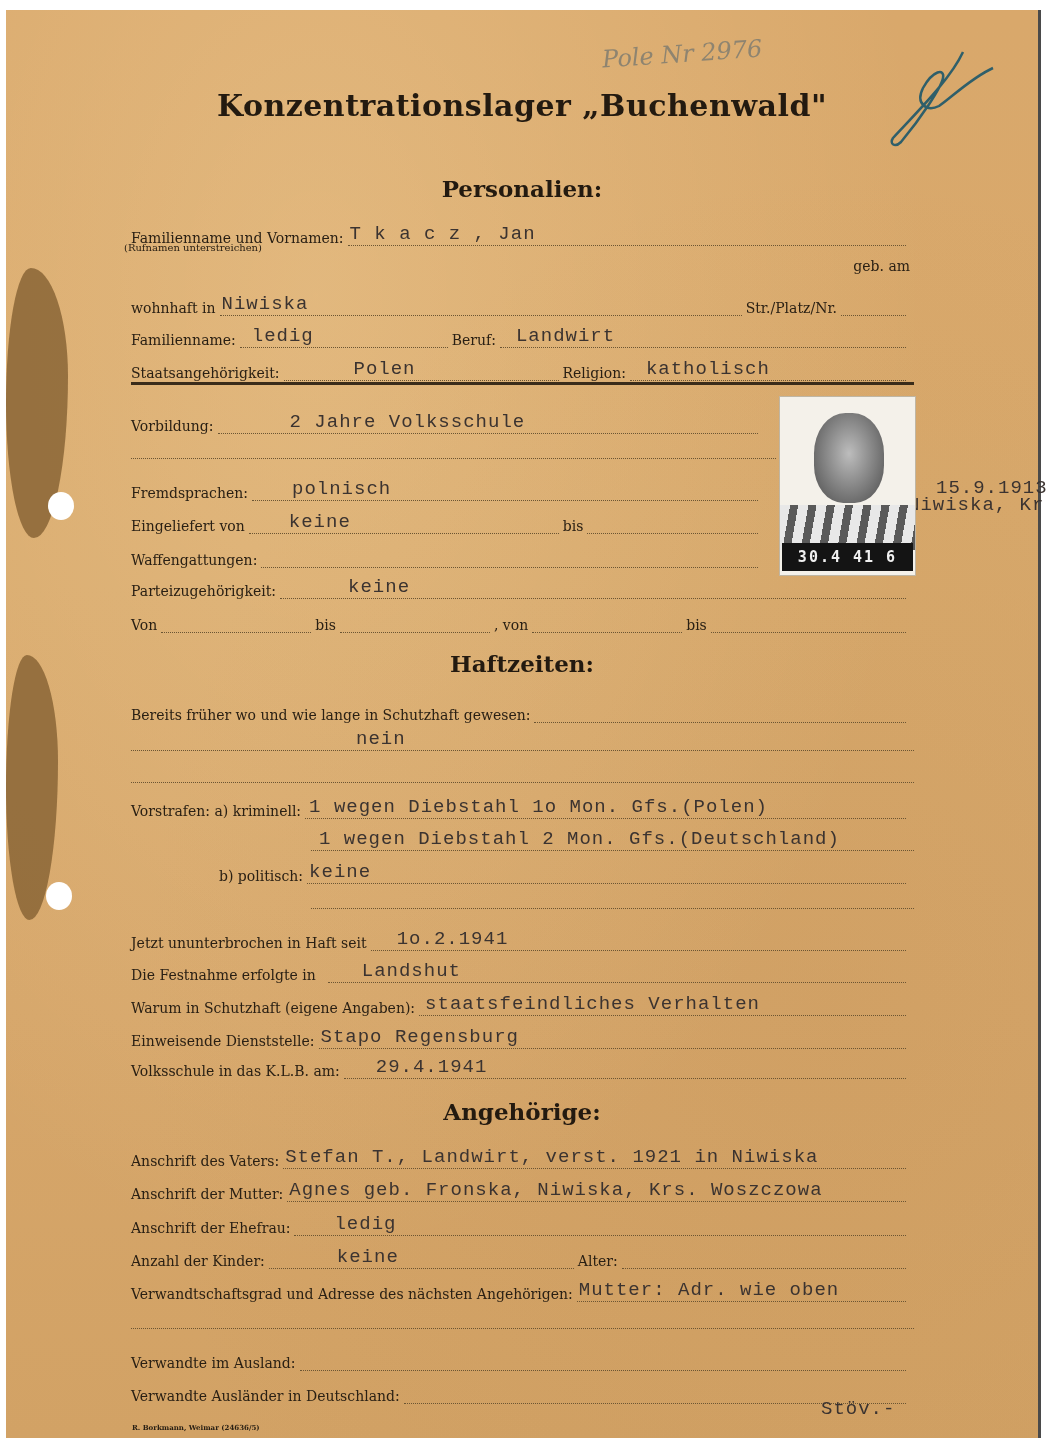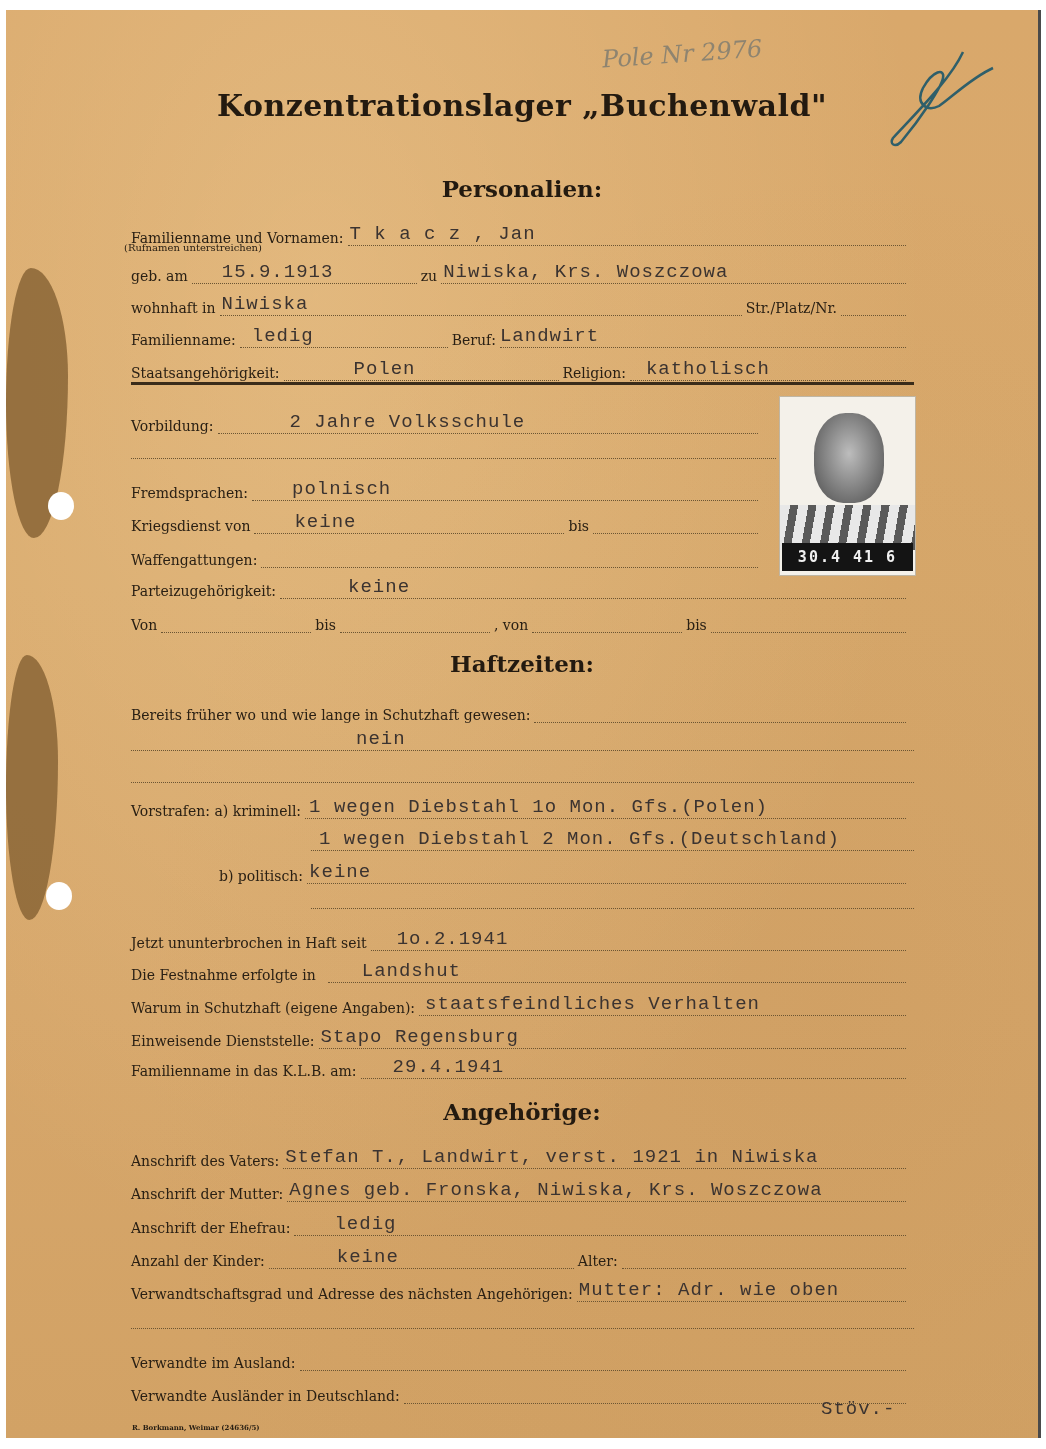--- a/index.html
+++ b/index.html
@@ -49,21 +49,21 @@
   <div class="h2 frak" style="top:165px;">Personalien:</div>
 
   <div class="row" style="top:210px;">
     <span class="lbl">Familienname und Vornamen:</span>
     <span class="fill">
         <span class="tw" style="left:2px;">T k a c z , Jan</span>
       </span>
   </div>
   <div class="lbl abs" style="left:118px;top:232px;font-size:10px;">(Rufnamen unterstreichen)</div>
 
-  <div class="row" style="top:248px;">
+  <div class="row" style="top:248px;flex-direction:column;">
     <span class="lbl">geb. am</span>
     <span class="fill" style="flex:0 0 225px;text-align:center;">
         <span class="tw" style="left:30px;">15.9.1913</span>
       </span>
     <span class="lbl">zu</span>
     <span class="fill">
         <span class="tw" style="left:2px;">Niwiska, Krs. Woszczowa</span>
       </span>
   </div>
 
@@ -76,21 +76,21 @@
     <span class="fill" style="flex:0 0 65px;"></span>
   </div>
 
   <div class="row" style="top:312px;">
     <span class="lbl">Familienname:</span>
     <span class="fill" style="flex:0 0 208px;">
         <span class="tw" style="left:12px;">ledig</span>
       </span>
     <span class="lbl">Beruf:</span>
     <span class="fill">
-        <span class="tw" style="left:0;margin-top:11px;">Landwirt</span>
+        <span class="tw" style="left:16px;margin-top:11px;">Landwirt</span>
       </span>
   </div>
 
   <div class="row" style="top:345px;">
     <span class="lbl">Staatsangehörigkeit:</span>
     <span class="fill" style="flex:0 0 275px;">
         <span class="tw" style="left:70px;">Polen</span>
       </span>
     <span class="lbl">Religion:</span>
     <span class="fill">
@@ -109,21 +109,21 @@
   <div class="line" style="left:125px;width:645px;top:448px;"></div>
 
   <div class="row" style="top:465px;right:276px;">
     <span class="lbl">Fremdsprachen:</span>
     <span class="fill">
         <span class="tw" style="left:40px;">polnisch</span>
       </span>
   </div>
 
   <div class="row" style="top:498px;right:276px;">
-    <span class="lbl">Kriegsdienst von</span>
+    <span class="lbl">Eingeliefert von</span>
     <span class="fill" style="flex:0 0 310px;">
         <span class="tw" style="left:40px;">keine</span>
       </span>
     <span class="lbl">bis</span>
     <span class="fill"></span>
   </div>
 
   <div class="row" style="top:532px;right:276px;">
     <span class="lbl">Waffengattungen:</span>
     <span class="fill"></span>
@@ -204,21 +204,21 @@
   </div>
 
   <div class="row" style="top:1013px;">
     <span class="lbl">Einweisende Dienststelle:</span>
     <span class="fill">
         <span class="tw" style="left:2px;">Stapo  Regensburg</span>
       </span>
   </div>
 
   <div class="row" style="top:1043px;">
-    <span class="lbl">Familienname in das K.L.B. am:</span>
+    <span class="lbl">Volksschule in das K.L.B. am:</span>
     <span class="fill">
         <span class="tw" style="left:32px;">29.4.1941</span>
       </span>
   </div>
 
   <div class="h2 frak" style="top:1088px;">Angehörige:</div>
 
   <div class="row" style="top:1133px;">
     <span class="lbl">Anschrift des Vaters:</span>
     <span class="fill">

